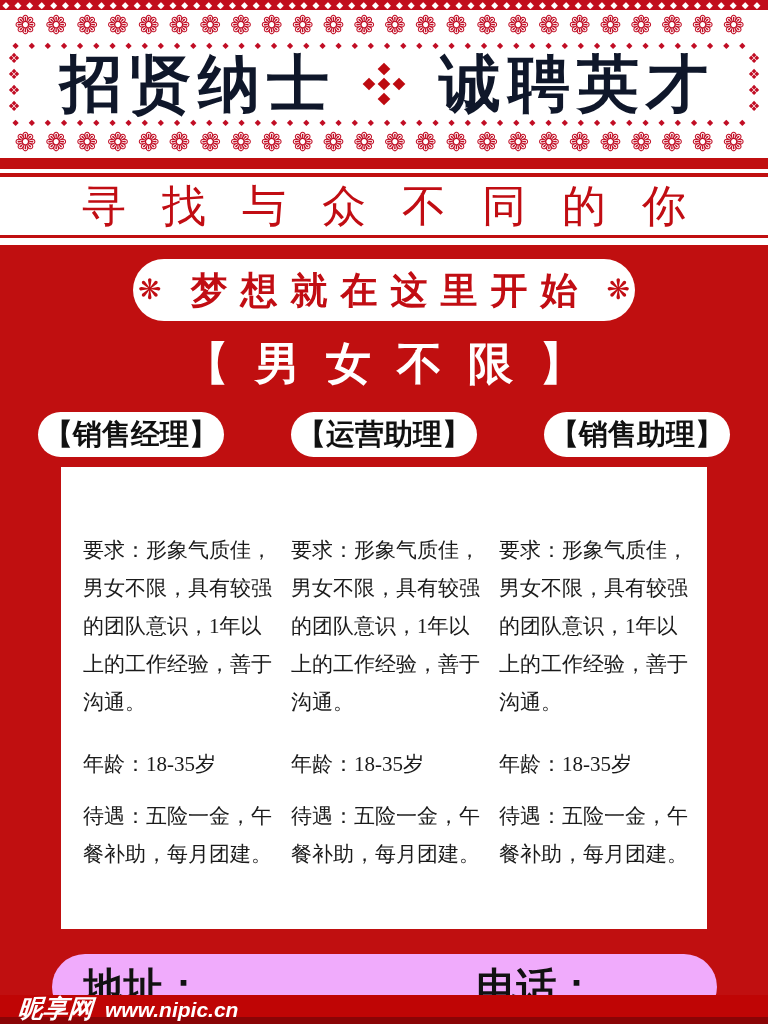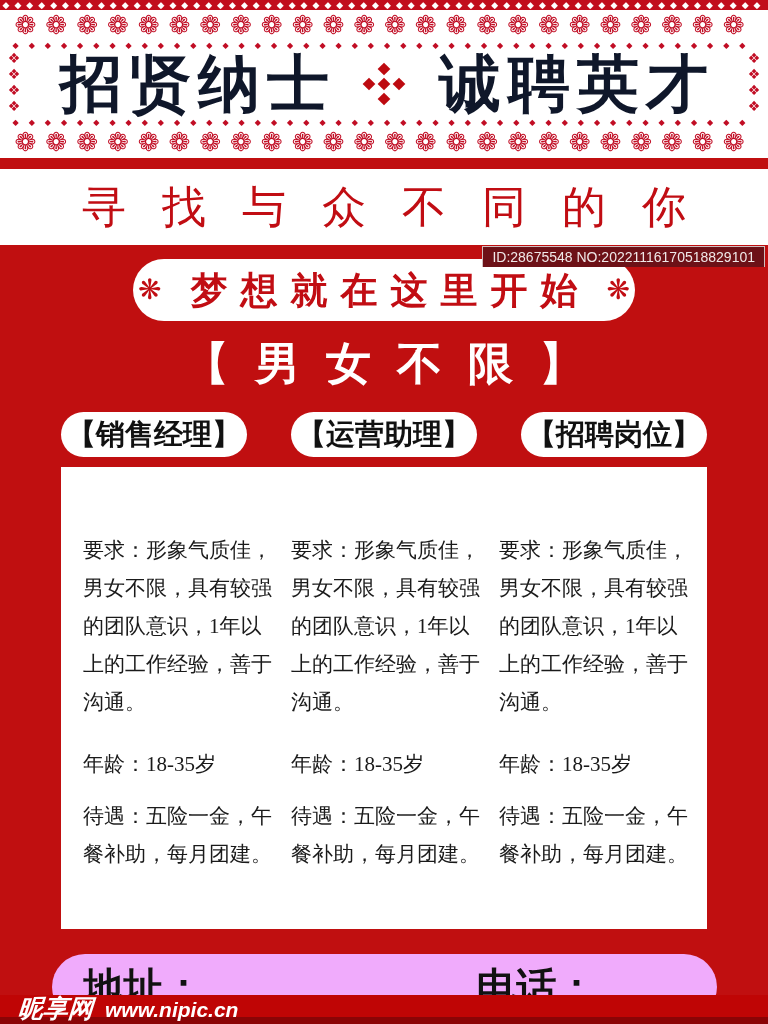--- a/index.html
+++ b/index.html
@@ -42,21 +42,21 @@
   .side-col {
     position: absolute; top: 50px; width: 20px; height: 64px;
     color: #c10d24; font-size: 14px; line-height: 16px; text-align: center;
     word-break: break-all; overflow: hidden;
   }
   .side-col.left { left: 4px; }
   .side-col.right { right: 4px; }
 
   
   .red-band { height: 11px; background: #c00f10; }
-  .tagline-strip { height: 76px; background: #ffffff; display: flex; flex-direction: row; }
+  .tagline-strip { height: 76px; background: #ffffff; display: flex; flex-direction: column; }
   .tagline-strip .sp-top { height: 4px; }
   .tagline-strip .hairline-a { height: 4px; background: #c00f10; }
   .tagline-strip .hairline-b { height: 3px; background: #c00f10; }
   .tagline-strip .sp-bottom { height: 7px; }
   .tagline-text-area { flex: 1; display: flex; align-items: center; justify-content: center; }
   .tagline-text {
     color: #c10d13; font-size: 44px; font-weight: 500; letter-spacing: 36px;
     padding-left: 36px; white-space: nowrap; line-height: 1;
   }
 
@@ -72,21 +72,21 @@
     padding-left: 13px; white-space: nowrap; line-height: 1;
   }
   .dream-orn { color: #c10d13; font-size: 28px; line-height: 1; }
 
   .positions-heading {
     margin-top: 15px; height: 56px; line-height: 56px; color: #ffffff;
     font-size: 45px; font-weight: 700; letter-spacing: 26px; padding-left: 26px;
     white-space: nowrap; flex: none;
   }
 
-  .pills-row { margin-top: 20px; display: flex; gap: 44px; flex: none; }
+  .pills-row { margin-top: 20px; display: flex; gap: 67px; flex: none; }
   .job-pill {
     width: 186px; height: 45px; background: #ffffff; border-radius: 23px;
     display: flex; align-items: center; justify-content: center; flex: none;
   }
   .job-pill span {
     color: #111111; font-size: 29px; font-weight: 700; line-height: 1;
     font-family: "Liberation Serif", "DejaVu Serif", serif; white-space: nowrap;
   }
 
   .content-box {
@@ -185,21 +185,21 @@
   <div class="positions-heading">【男女不限】</div>
 
   <div class="pills-row">
     <div class="job-pill">
       <span>【销售经理】</span>
     </div>
     <div class="job-pill">
       <span>【运营助理】</span>
     </div>
     <div class="job-pill">
-      <span>【招聘岗位】</span>
+      <span>【销售助理】</span>
     </div>
   </div>
 
   <div class="content-box">
     <div class="job-col">
       <p class="req">要求：形象气质佳，男女不限，具有较强的团队意识，1年以上的工作经验，善于沟通。</p>
       <p class="age">年龄：18-35岁</p>
       <p class="benefits">待遇：五险一金，午餐补助，每月团建。</p>
     </div>
     <div class="job-col">
@@ -217,16 +217,13 @@
   <div class="bottom-bar">
     <span class="contact-label address">地址：</span>
     <span class="contact-label phone">电话：</span>
   </div>
 
   <div class="footer-strip"></div>
   <div class="logo-row">
     <span class="site-name">昵享网</span>
     <span class="site-url">www.nipic.cn</span>
   </div>
-  <div class="id-box">
-    <span>ID:28675548 NO:20221116170518829101</span>
-  </div>
 </div>
 
 </body></html>

